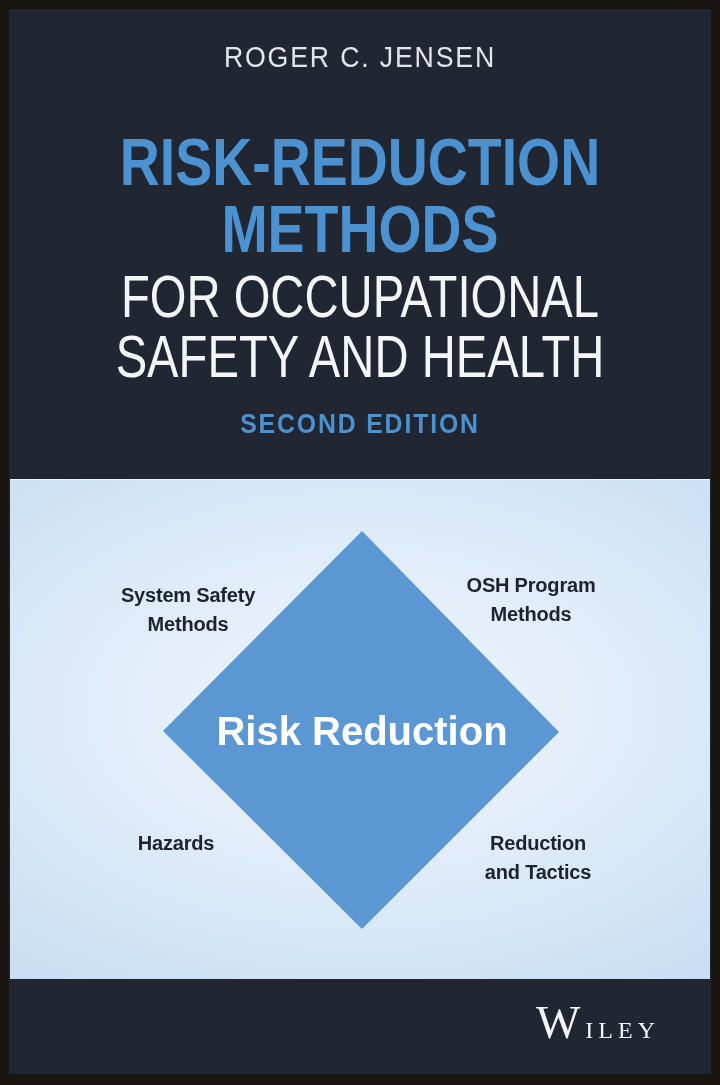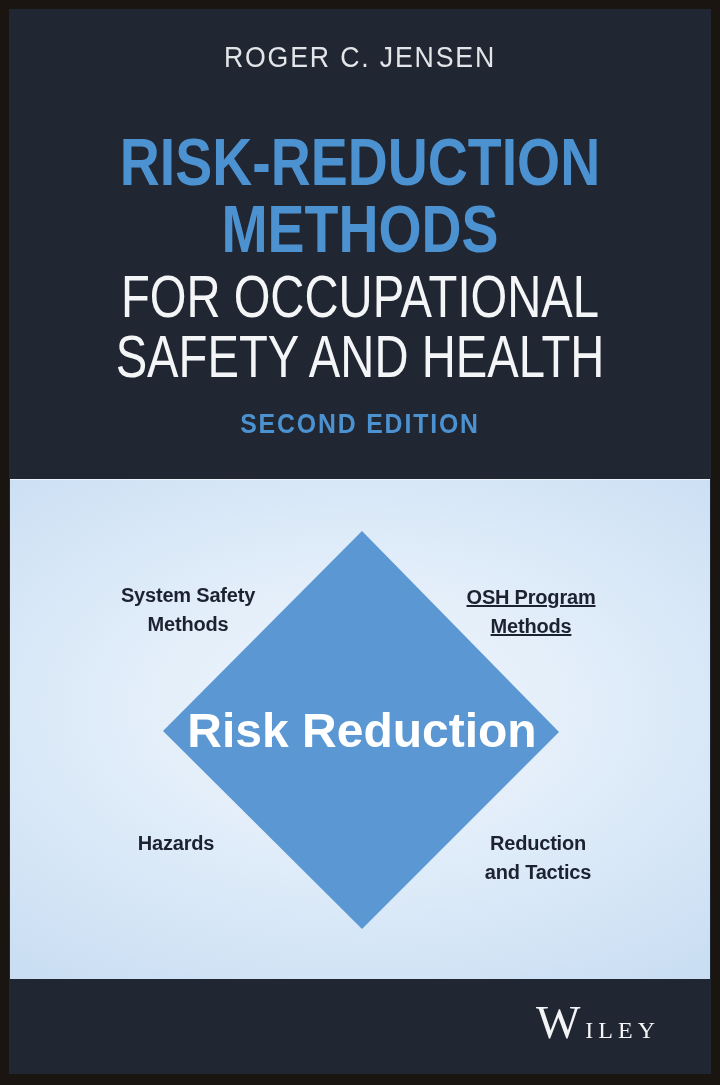--- a/index.html
+++ b/index.html
@@ -39,30 +39,30 @@
   .panel {
     position:absolute; left:10px; top:479px; width:700px; height:499px;
     background:radial-gradient(ellipse 92% 78% at 50% 46%,
       var(--panelLight,#f2f7fd) 0%, #dceaf8 48%, var(--panelEdge,#c2d9f1) 100%);
     border-top:1px solid rgba(255,255,255,.65);
   }
   .panel svg { position:absolute; left:0; top:0; display:block; }
   .diamond { fill:var(--diamond,#5b97d3); }
   .center-label {
     position:absolute; left:2px; top:230px; width:700px; text-align:center;
-    color:#ffffff; font-weight:700; font-size:48px; line-height:42px;
+    color:#ffffff; font-weight:700; font-size:40px; line-height:42px;
   }
   .corner-label {
     position:absolute; text-align:center; transform:translateX(-50%);
     color:var(--labelDark,#1d2231); font-weight:700; font-size:20px;
     line-height:29px; white-space:nowrap; letter-spacing:-0.2px;
   }
   .corner-label span { display:block; }
   .pos-tl { left:178px; top:101px; }
-  .pos-tr { left:521px; top:103px;text-decoration:underline; }
+  .pos-tr { left:521px; top:91px; }
   .pos-bl { left:166px; top:349px; }
   .pos-br { left:528px; top:349px; }
   .wiley {
     position:absolute; top:999px; right:60px; z-index:5;
     display:flex; align-items:baseline;
     color:#f3f4f6; font-family:"Liberation Serif", serif; letter-spacing:5px;
   }
   .wiley .w-big  { font-size:47px; line-height:1; }
   .wiley .w-rest { font-size:24px; line-height:1; }
 </style>

